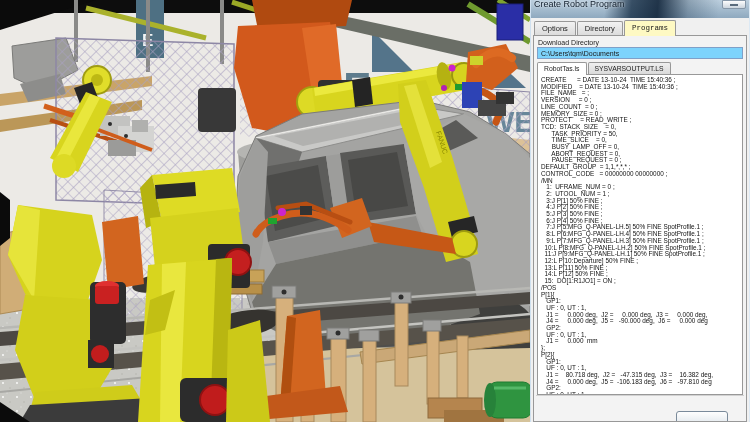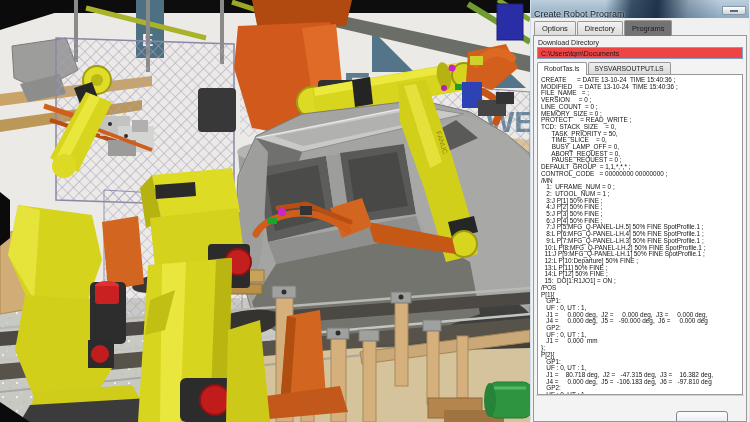--- a/index.html
+++ b/index.html
@@ -8,44 +8,44 @@
   .stage { position:relative; width:750px; height:422px; overflow:hidden; }
 
   
   .viewport { position:absolute; left:0; top:0; width:530px; height:422px; background:#eceae6; }
   .viewport svg { display:block; }
 
   
   .panel { position:absolute; left:530px; top:0; width:220px; height:422px;
            display:flex; flex-direction:column;
            border-left:1px solid #cfe0ef; border-right:1px solid #dce9f4; }
-  .titlebar { height:13px; flex:0 0 13px; display:flex; align-items:flex-start; padding:9px 3px;
+  .titlebar { height:13px; flex:0 0 13px; display:flex; align-items:flex-end; padding:9px 3px;
     background:
       linear-gradient(95deg, rgba(24,48,72,0) 34%, rgba(24,48,72,.80) 46%,
                       rgba(12,32,54,.88) 58%, rgba(24,48,72,.28) 72%, rgba(24,48,72,0) 86%),
       linear-gradient(#bccfde, #8fa9bf);
   }
   .title { font-size:9px; color:#0d1c2b; text-shadow:0 0 2px rgba(255,255,255,.95); white-space:nowrap; }
   .winbtn { margin-left:auto; width:24px; height:9px; margin-top:-3px;
             background:linear-gradient(#fdfdfd,#ccd5de); border:1px solid #8697a8;
             border-radius:0 0 2px 2px; display:flex; align-items:center; justify-content:center; }
   .winbtn-glyph { width:8px; height:2px; background:#5a6b7c; }
 
   .panel-body { flex:1; background:#f0f0f0; display:flex; flex-direction:column; min-height:0; padding:3px 2px 0 2px; }
   .tabs { display:flex; gap:1px; padding-left:1px; position:relative; z-index:2;text-align:center; }
   .tab { font-size:7.5px; color:#1c1c1c; padding:2px 7px 2px 7px;
          background:linear-gradient(#f2f2f2,#dcdcdc);
          border:1px solid #989898; border-bottom:none; border-radius:2px 2px 0 0; }
-  .tab.active { background:#737373; padding-top:3px; margin-top:-1px; margin-bottom:-1px; }
+  .tab.active { background:#fef9c3; padding-top:3px; margin-top:-1px; margin-bottom:-1px;font-family:Liberation Mono, monospace; }
 
   .tab-page { flex:1; border:1px solid #989898; background:#f3f3f3;
               display:flex; flex-direction:column; min-height:0; padding:2px 2px 0 2px; }
   .dd-label { font-size:7px; color:#1c1c1c; padding:1px 2px 1px 2px; white-space:nowrap; }
   .dd-input { height:12px; font-size:7px; font-family:"Liberation Sans",sans-serif; color:#1a1a1a;
-              border:1px solid #7fa0c8; background:#ef4444; padding:0 3px; margin:0 1px 3px 1px; }
+              border:1px solid #7fa0c8; background:#7dd3fc; padding:0 3px; margin:0 1px 3px 1px; }
   .ftabs { display:flex; gap:1px; position:relative; z-index:2; padding-left:1px; }
   .ftab { font-size:6.8px; color:#1c1c1c; padding:2px 6px;
           background:linear-gradient(#efefef,#dadada);
           border:1px solid #989898; border-bottom:none; border-radius:2px 2px 0 0; white-space:nowrap; }
   .ftab.active { background:#fff; margin-bottom:-1px; padding-bottom:3px; }
 
   .code { flex:1; min-height:0; background:#fff; border:1px solid #989898; margin:0 1px;
           overflow:hidden; white-space:pre; font-family:"Liberation Sans",sans-serif;
           font-size:6.4px; line-height:6.7px; color:#111; padding:2px 0 0 3px; }
 

